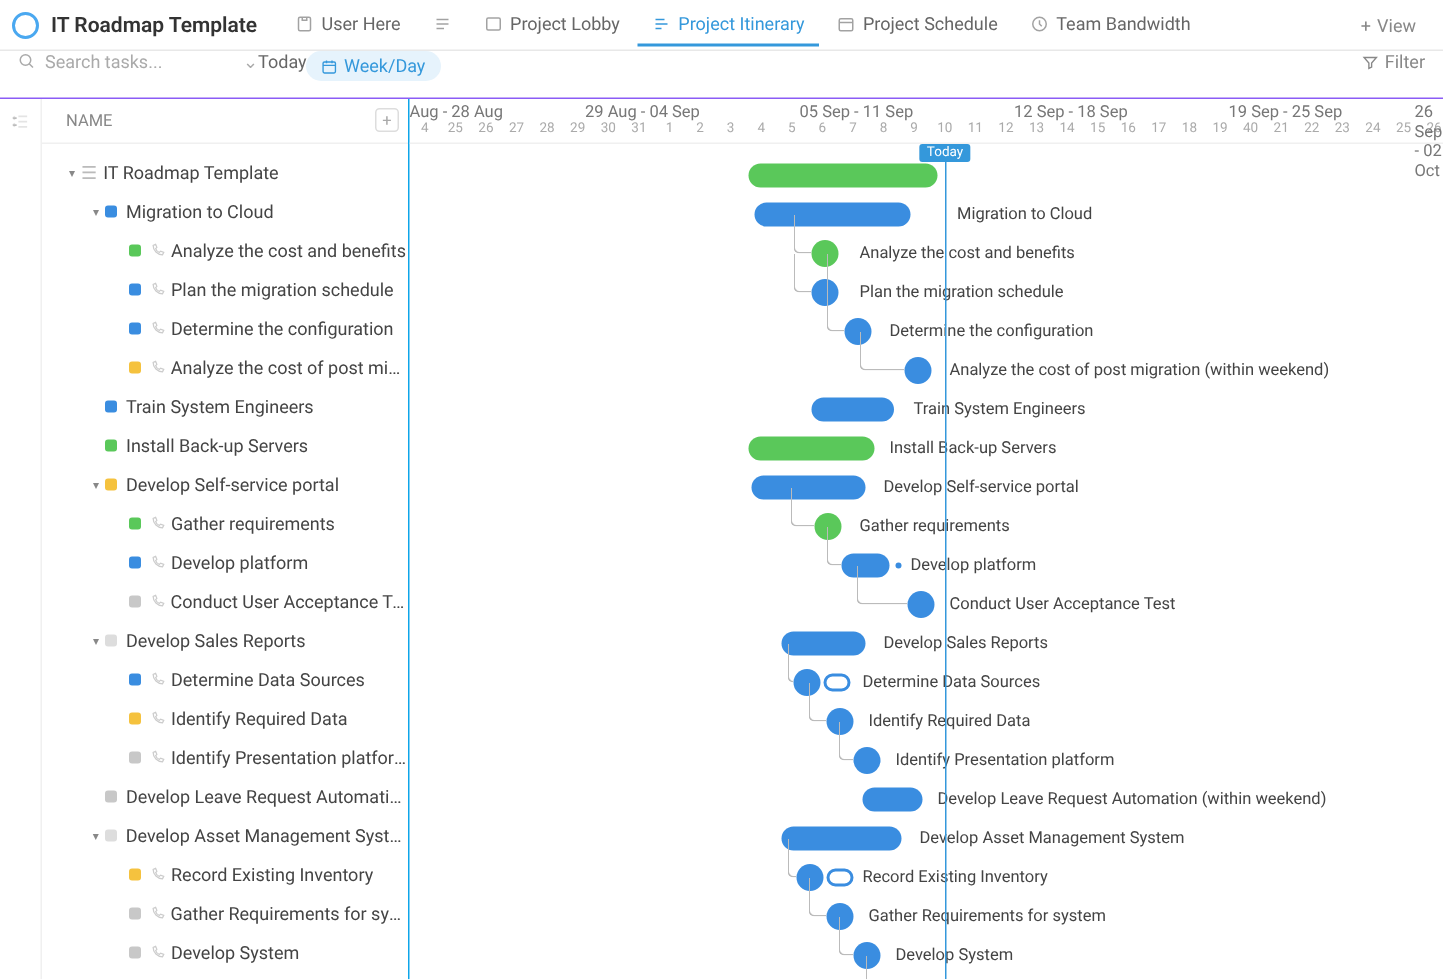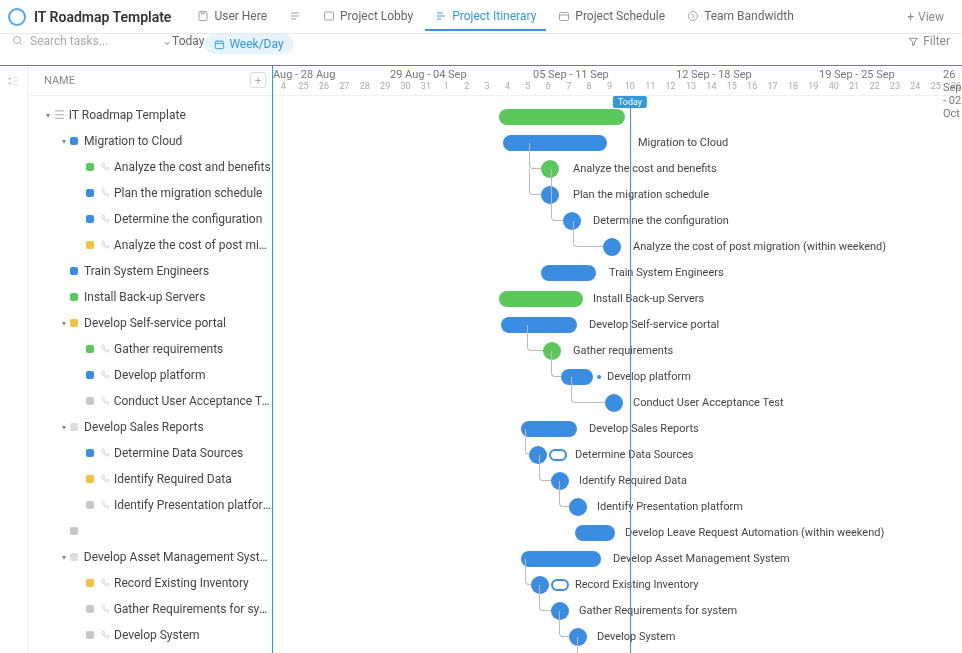--- a/index.html
+++ b/index.html
@@ -278,20 +278,21 @@
             <span class="phone">
               <svg viewBox="0 0 24 24" fill="none" stroke="currentColor" stroke-width="2">
                 <path d="M5 4c0 8 7 15 15 15l2-4-5-2-2 2c-3-1-5-3-6-6l2-2-2-5z"></path>
               </svg>
             </span>
             <span class="node-label">Identify Presentation platform</span>
           </div>
           <div class="node" style="padding-left: 32px;">
             <span class="caret hidden">▾</span>
             <span class="dot grey"></span>
+            <span class="node-label">Develop Leave Request Automation</span>
           </div>
           <div class="node" style="padding-left: 32px;">
             <span class="caret">▾</span>
             <span class="dot greybox"></span>
             <span class="node-label">Develop Asset Management System</span>
           </div>
           <div class="node" style="padding-left: 48px;">
             <span class="caret hidden">▾</span>
             <span class="dot yellow"></span>
             <span class="phone">

